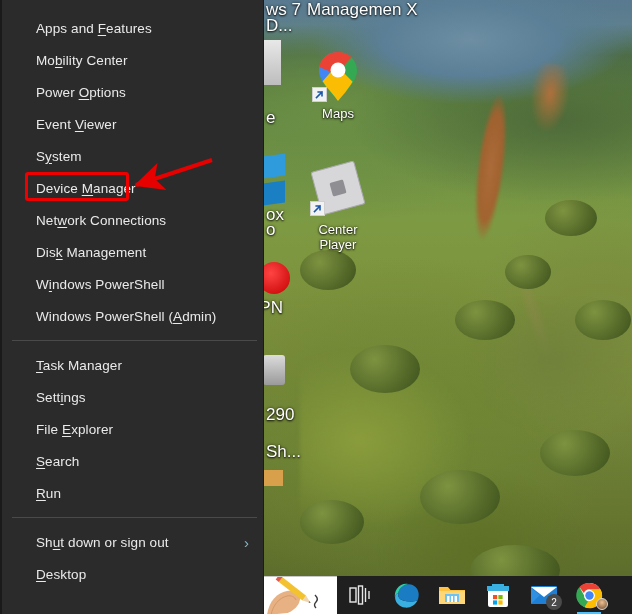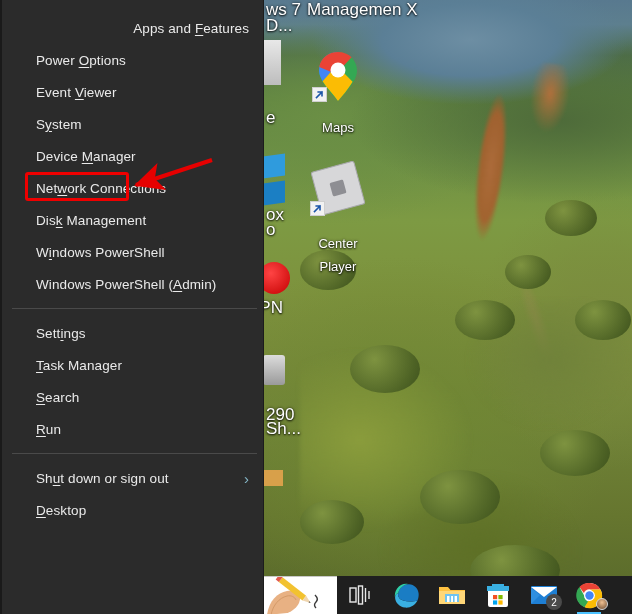--- a/index.html
+++ b/index.html
@@ -55,21 +55,21 @@
     background:radial-gradient(circle at 35% 30%, #7e9340 0%, #4e6325 70%, #3c4f1c 100%);
     filter:blur(.6px);
   }
 
   
   .dicon { position:absolute; width:92px; text-align:center; }
   .dicon .glyph { position:relative; height:56px; }
   .dicon .label {
     color:#fff; font-size:13px; line-height:15px;
     text-shadow:0 1px 2px rgba(0,0,0,.85), 0 0 3px rgba(0,0,0,.7);
-    margin-top:16px;
+    margin-top:2px;
   }
   .shortcut-badge {
     position:absolute; left:4px; bottom:0px; width:15px; height:15px;
     background:#f2f2f2; border:1px solid #cfcfcf;
     display:flex; align-items:center; justify-content:center;
   }
   .shortcut-badge svg { display:block; }
 
   
   .clip-text {
@@ -147,21 +147,21 @@
   <div class="shrub" style="left:575px;top:300px;width:56px;height:40px;"></div>
 
   <div class="clip-text" style="left:266px;top:2px;">ws 7</div>
   <div class="clip-text" style="left:307px;top:2px;">Managemen X</div>
   <div class="clip-text" style="left:266px;top:18px;">D...</div>
   <div class="clip-text" style="left:266px;top:110px;">e</div>
   <div class="clip-text" style="left:266px;top:207px;">ox</div>
   <div class="clip-text" style="left:266px;top:222px;">o</div>
   <div class="clip-text" style="left:248px;top:300px;">VPN</div>
   <div class="clip-text" style="left:266px;top:407px;">290</div>
-  <div class="clip-text" style="left:266px;top:421px;">Sh...</div>
+  <div class="clip-text" style="left:266px;top:444px;">Sh...</div>
 
   <div style="position:absolute;left:263px;top:40px;width:18px;height:45px;background:linear-gradient(180deg,#e8e8e8,#bdbdbd);"></div>
   <div style="position:absolute;left:263px;top:155px;width:22px;height:22px;background:#2f9bdd;transform:skewY(-8deg);"></div>
   <div style="position:absolute;left:263px;top:182px;width:22px;height:22px;background:#1b7fc4;transform:skewY(-8deg);"></div>
   <div style="position:absolute;left:258px;top:262px;width:32px;height:32px;border-radius:50%;background:radial-gradient(circle at 40% 35%,#ff4444,#c40000);"></div>
   <div style="position:absolute;left:263px;top:355px;width:22px;height:30px;background:linear-gradient(180deg,#dcdcdc,#9a9a9a);border-radius:3px;"></div>
   <div style="position:absolute;left:263px;top:470px;width:20px;height:16px;background:#d8a04a;"></div>
 
   <div class="dicon" style="left:292px;top:48px;">
     <div class="glyph">
@@ -189,21 +189,21 @@
           <rect x="25" y="23" width="14" height="14" rx="1.5" fill="#8e8e93"></rect>
         </g>
       </svg>
       <div class="shortcut-badge" style="left:18px;bottom:4px;">
         <svg width="11" height="11" viewBox="0 0 11 11">
             <path d="M2.5 8.5 L8 3 M4.2 3 H8 V6.8" stroke="#1b55a8" stroke-width="1.6" fill="none" stroke-linecap="square"></path>
           </svg>
       </div>
     </div>
     <div class="label">Center</div>
-    <div class="label" style="margin-top:8px;">Player</div>
+    <div class="label" style="margin-top:0;">Player</div>
   </div>
 </div>
 
 <div id="taskbar">
   <div id="thumb-panel">
     <svg width="74" height="38" viewBox="0 0 74 38">
       <rect width="74" height="38" fill="#ffffff"></rect>
       <path d="M8 33 q4-12 14-16 q6-2 11 2 l3 3" stroke="#f1c27d" stroke-width="0" fill="none"></path>
       <path d="M4 38 C6 24 14 16 24 14 C30 13 36 15 38 19 L36 26 C34 30 30 34 24 36 Z" fill="#e8b183"></path>
       <path d="M8 38 C10 28 16 21 24 19 C28 18 32 20 33 23" fill="none" stroke="#d49a68" stroke-width="1"></path>
@@ -279,24 +279,27 @@
     </svg>
     <div style="position:absolute;right:3px;bottom:4px;width:12px;height:12px;border-radius:50%;background:radial-gradient(circle at 50% 35%,#f0c090,#6a4a30);border:1px solid #d9d9d9;"></div>
     <div class="tb-underline"></div>
   </div>
 </div>
 
 <div id="winx">
 
   <div class="spacer-sm"></div>
 
-  <div class="mi" style="margin-top:10px;justify-content:flex-end;">
+  <div class="mi" style="margin-top:10px;">
     <span class="txt">Apps and <u>F</u>eatures</span>
   </div>
   <div class="mi">
+    <span class="txt">Mo<u>b</u>ility Center</span>
+  </div>
+  <div class="mi">
     <span class="txt">Power <u>O</u>ptions</span>
   </div>
   <div class="mi">
     <span class="txt">Event <u>V</u>iewer</span>
   </div>
   <div class="mi">
     <span class="txt">S<u>y</u>stem</span>
   </div>
   <div class="mi">
     <span class="txt">Device <u>M</u>anager</span>
@@ -310,24 +313,27 @@
   <div class="mi">
     <span class="txt">W<u>i</u>ndows PowerShell</span>
   </div>
   <div class="mi">
     <span class="txt">Windows PowerShell (<u>A</u>dmin)</span>
   </div>
 
   <div class="sep"></div>
 
   <div class="mi">
+    <span class="txt"><u>T</u>ask Manager</span>
+  </div>
+  <div class="mi">
     <span class="txt">Sett<u>i</u>ngs</span>
   </div>
   <div class="mi">
-    <span class="txt"><u>T</u>ask Manager</span>
+    <span class="txt">File <u>E</u>xplorer</span>
   </div>
   <div class="mi">
     <span class="txt"><u>S</u>earch</span>
   </div>
   <div class="mi">
     <span class="txt"><u>R</u>un</span>
   </div>
 
   <div class="sep"></div>
 

